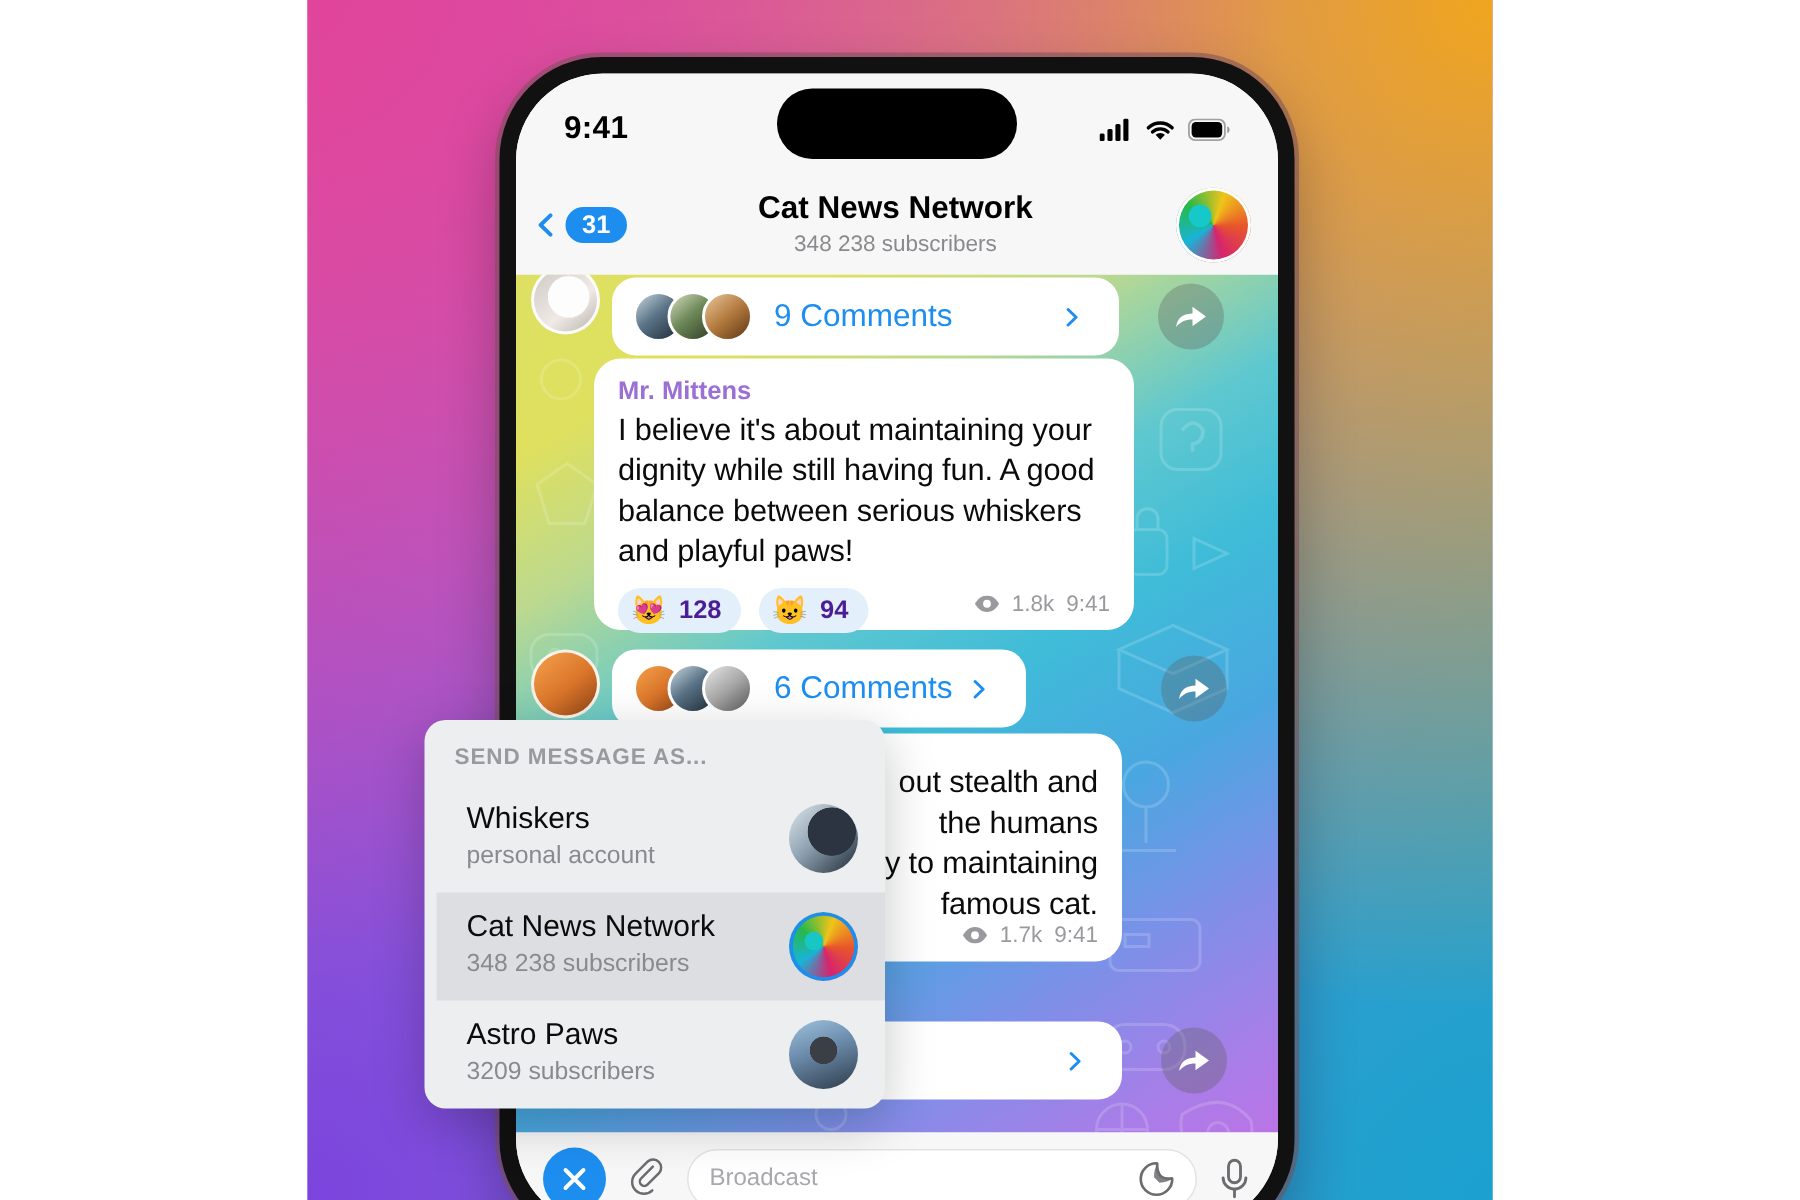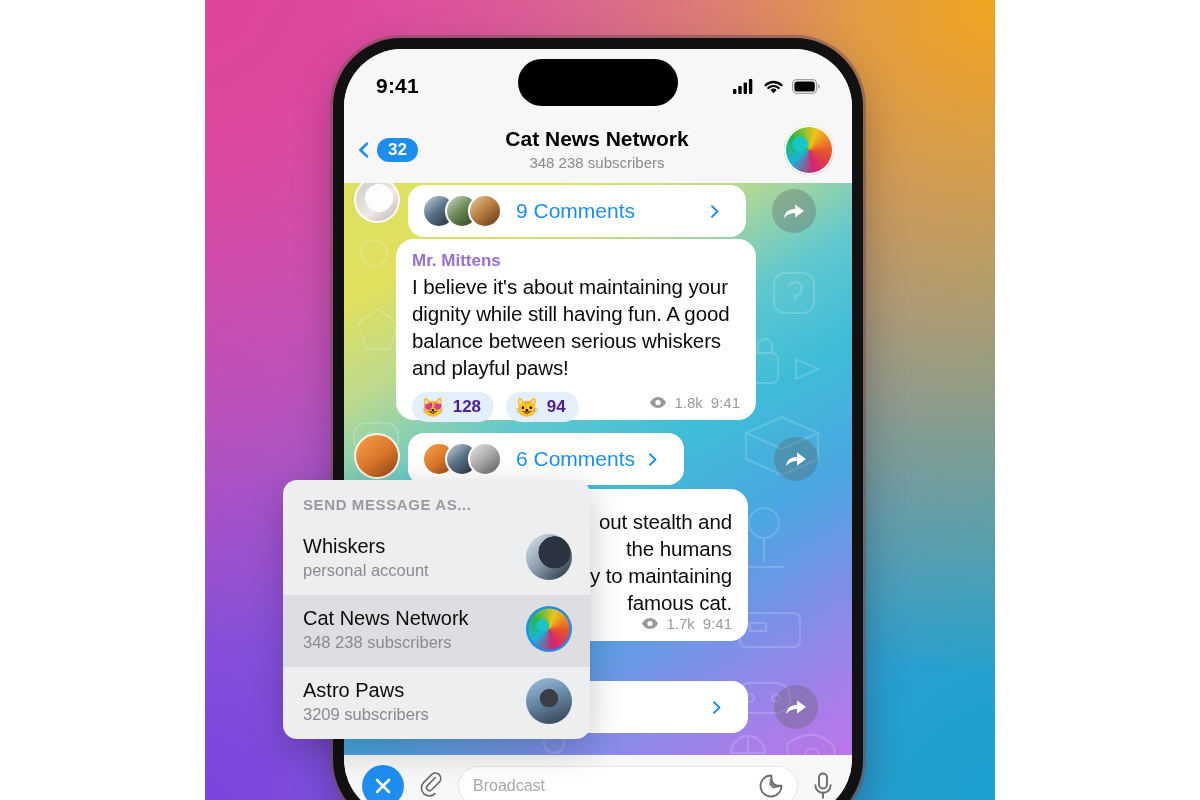--- a/index.html
+++ b/index.html
@@ -156,22 +156,22 @@
     position:absolute; left:283px; top:480px; width:307px;
     background:#eceef0; border-radius:14px; overflow:hidden;
     box-shadow:0 10px 34px rgba(0,0,0,.22);
     z-index:40;
   }
   .popup-head {
     font-size:15px; font-weight:700; color:#9a9a9e;
     letter-spacing:.6px; padding:16px 20px 10px;
   }
   .popup-item {
-    display:flex; align-items:flex-start; justify-content:space-between;
-    padding:11px 18px 13px 20px; cursor:pointer;
+    display:flex; align-items:flex-end; justify-content:space-between;
+    padding:11px 18px 13px 20px; cursor:pointer;margin-left:8px;
   }
   .popup-item.active { background:#dcdee1; }
   .pi-title { font-size:20px; color:#0b0b0b; line-height:1.25; }
   .pi-sub { font-size:16.5px; color:#8a8a8e; line-height:1.4; }
   .pi-av { width:46px; height:46px; border-radius:50%; flex:0 0 auto; }
   .av-dark {
     background:
       radial-gradient(circle at 62% 40%, #2b3440 0 40%, transparent 41%),
       linear-gradient(135deg,#dfe6ec 0%, #8fa2b2 45%, #1e2a35 100%);
   }
@@ -230,21 +230,21 @@
           <path d="M26.2 5.2v4.6a2.5 2.5 0 0 0 0-4.6z" fill="#000" fill-opacity=".4"></path>
         </svg>
       </div>
     </div>
 
     <div class="navbar">
       <div class="back-btn">
         <svg class="chev-back" viewBox="0 0 16 16">
           <path d="M11 1.6 4.4 8 11 14.4" stroke="#1d8ef0" stroke-width="2.6" fill="none" stroke-linecap="round" stroke-linejoin="round"></path>
         </svg>
-        <span class="badge-23">32</span>
+        <span class="badge-23">31</span>
       </div>
       <div class="nav-center">
         <div class="nav-title">Cat News Network</div>
         <div class="nav-sub">348 238 subscribers</div>
       </div>
       <div class="nav-avatar"></div>
     </div>
 
     <div class="chat">
       <svg class="doodles" viewBox="0 0 508 600" preserveAspectRatio="none">

